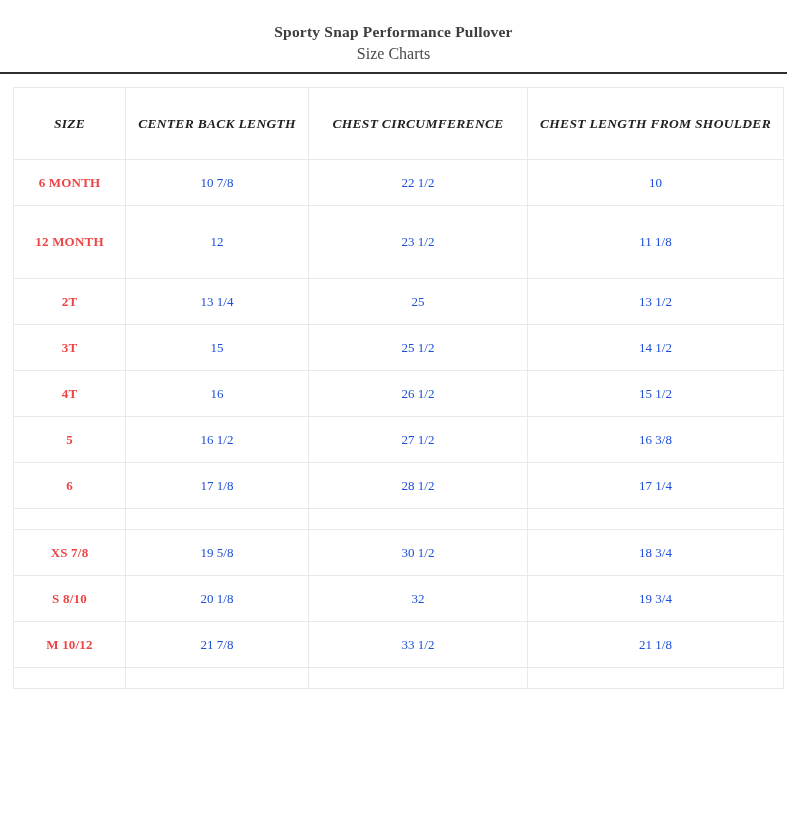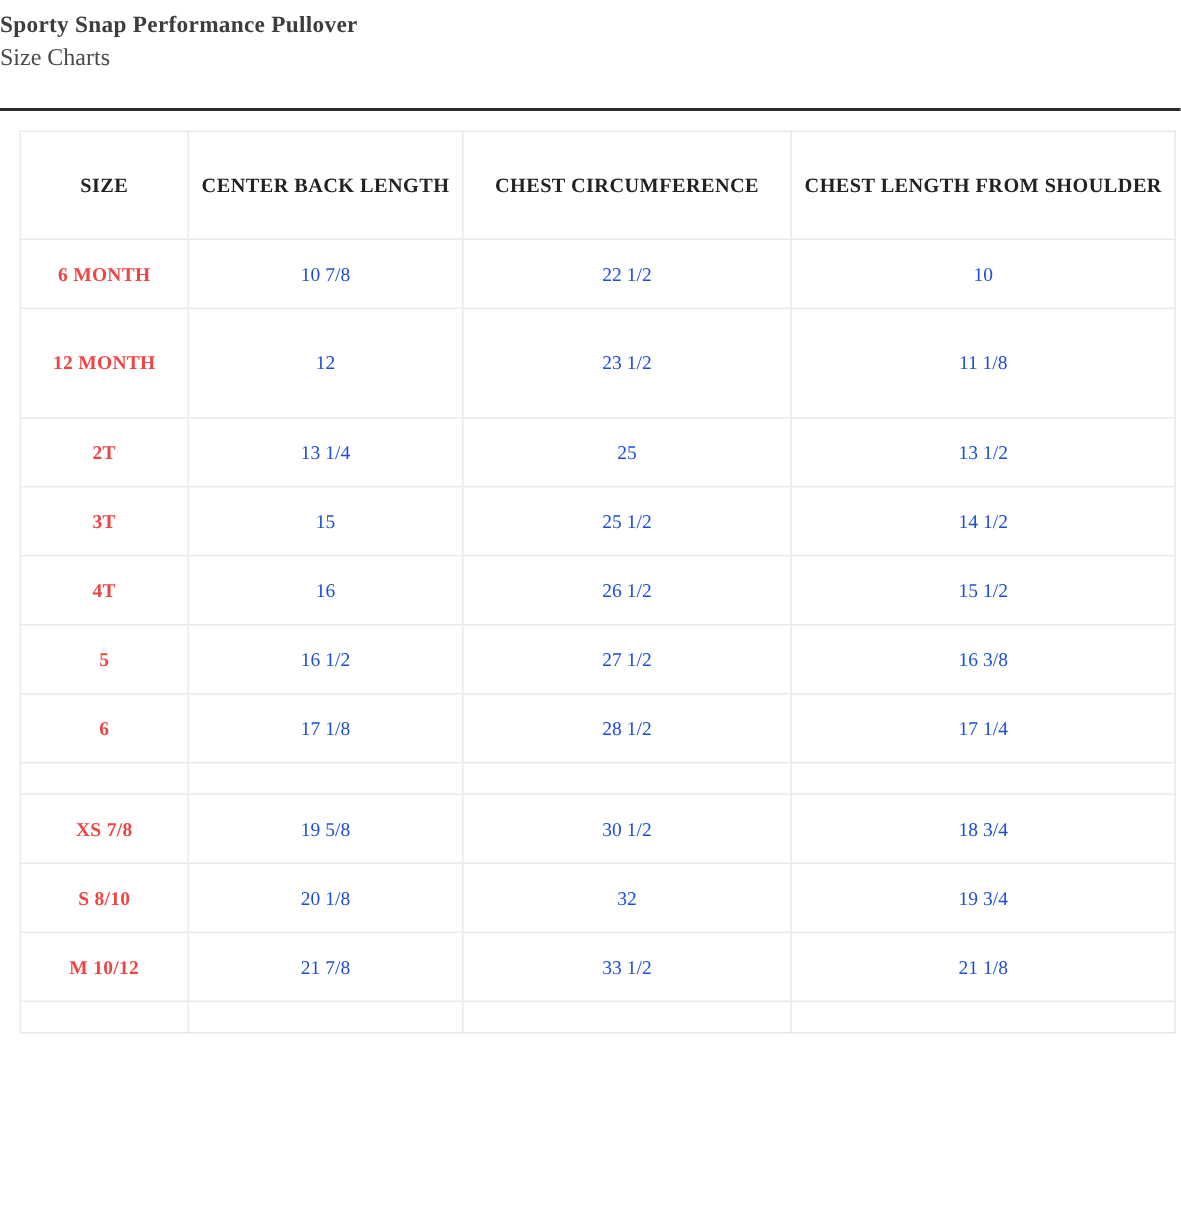--- a/index.html
+++ b/index.html
@@ -18,22 +18,22 @@
 
   .page {
     position: relative;
     width: 787px;
     height: 818px;
     background: #ffffff;
   }
 
   
   .doc-header {
-    padding-top: 7px;
-    text-align: left;
+    padding-top: 22px;
+    text-align: center;
   }
   .doc-title {
     font-family: "Liberation Serif", "DejaVu Serif", serif;
     font-size: 15.5px;
     font-weight: bold;
     color: #3d3d3d;
     letter-spacing: 0.2px;
     line-height: 19px;
     margin: 0;
   }
@@ -85,20 +85,21 @@
   col.c-sleeve  { width: 256px; }
 
   
   table.size-chart thead th {
     height: 71px;
     font-size: 13.5px;
     font-weight: bold;
     color: #222222;
     letter-spacing: 0.3px;
     line-height: 26px;
+    font-style: italic;
   }
   table.size-chart thead th.size-head {
     font-size: 13.5px;
   }
 
   
   table.size-chart tbody td {
     font-size: 13px;
     color: #333333;
   }

